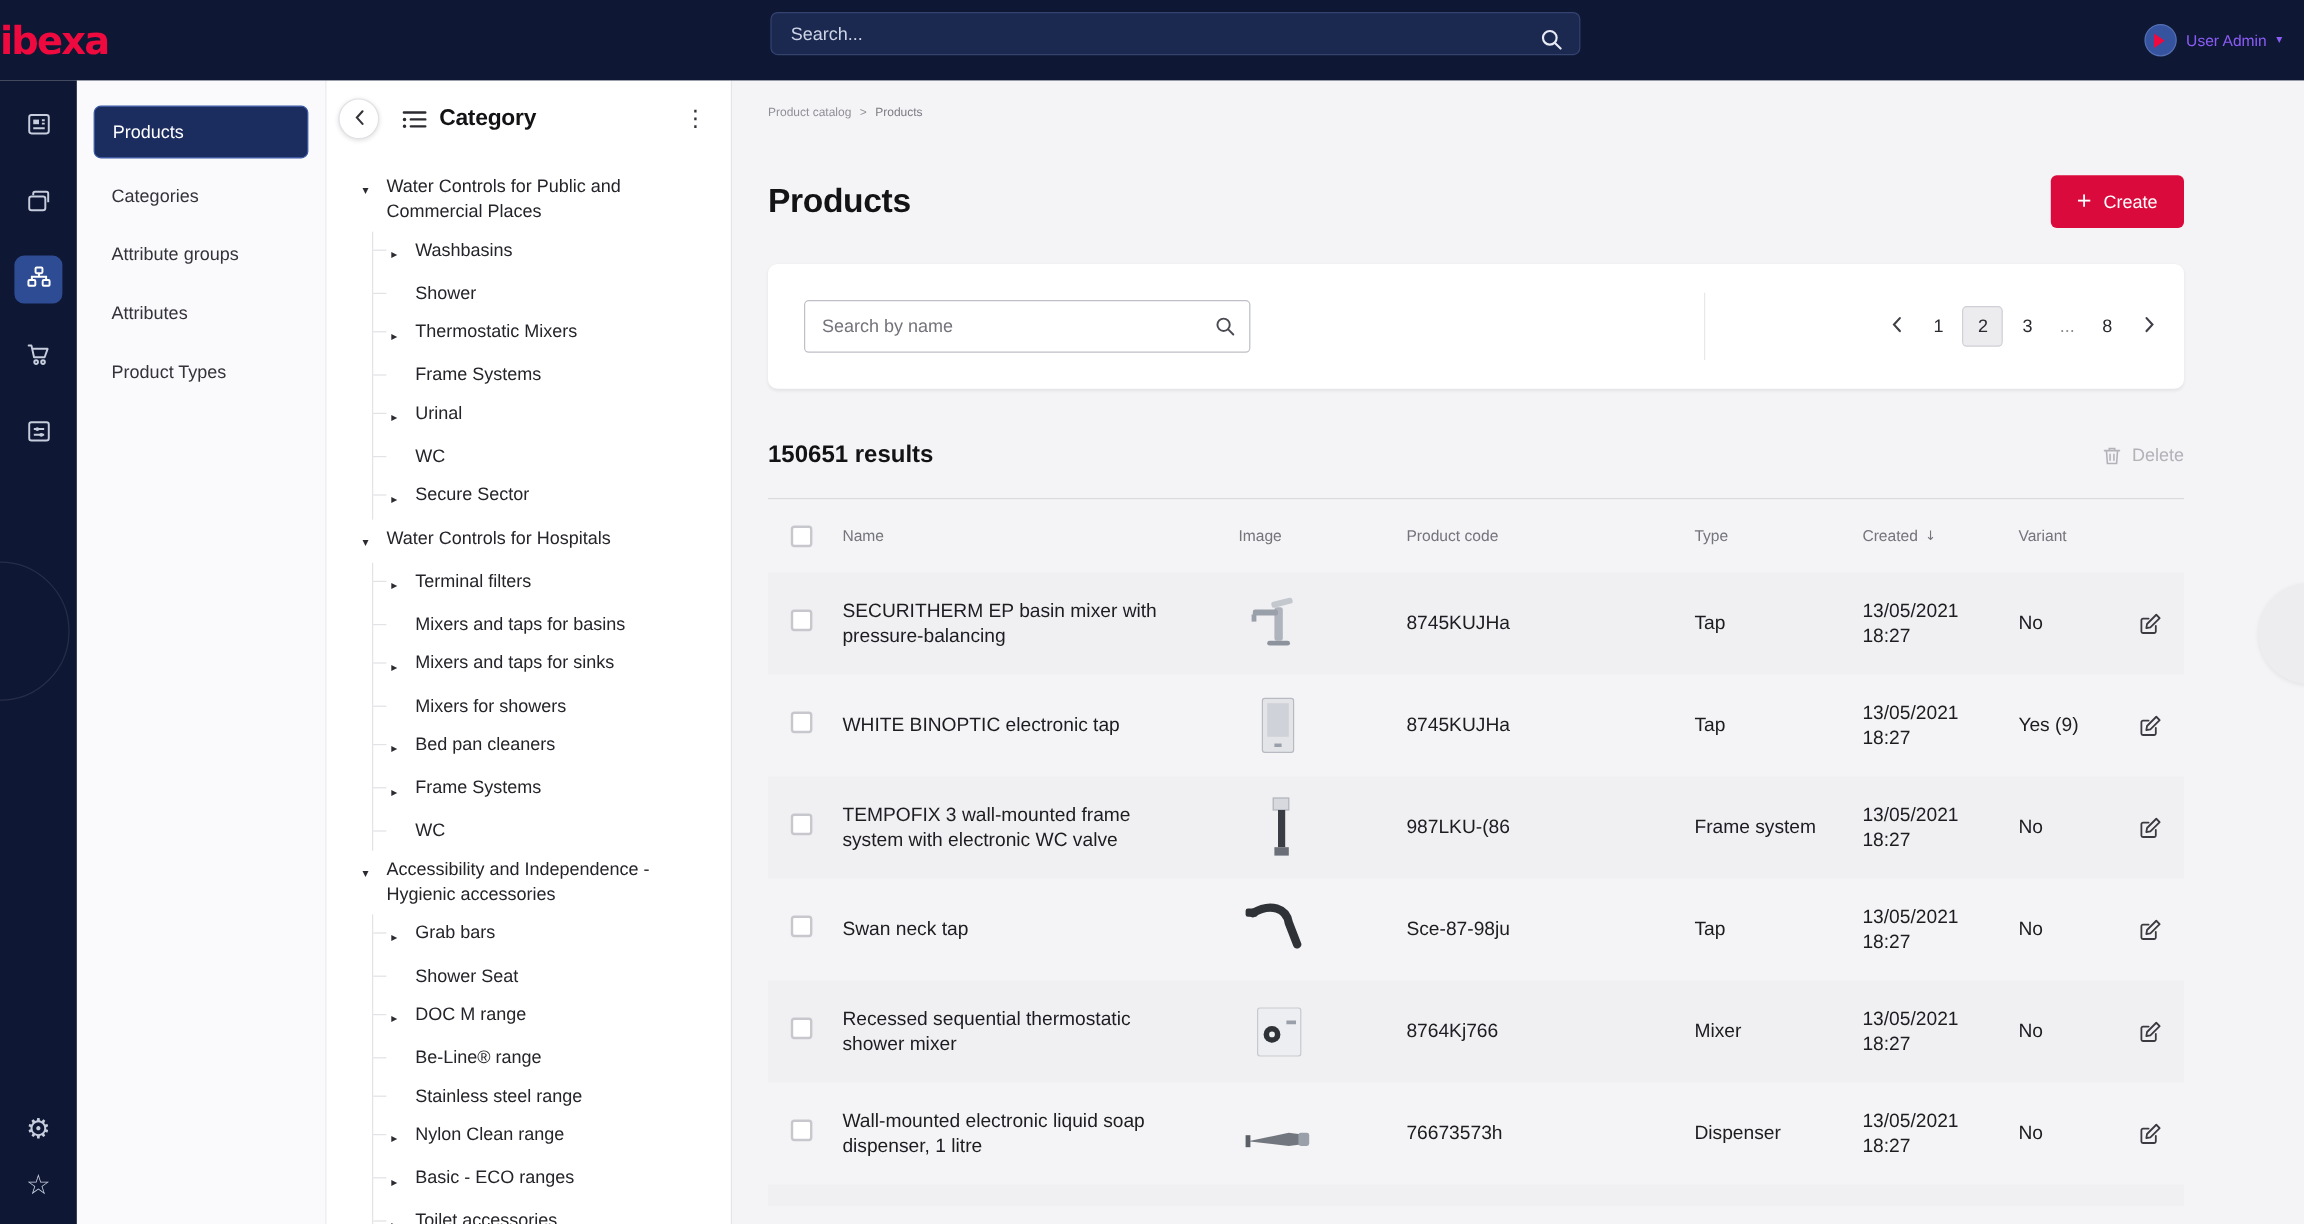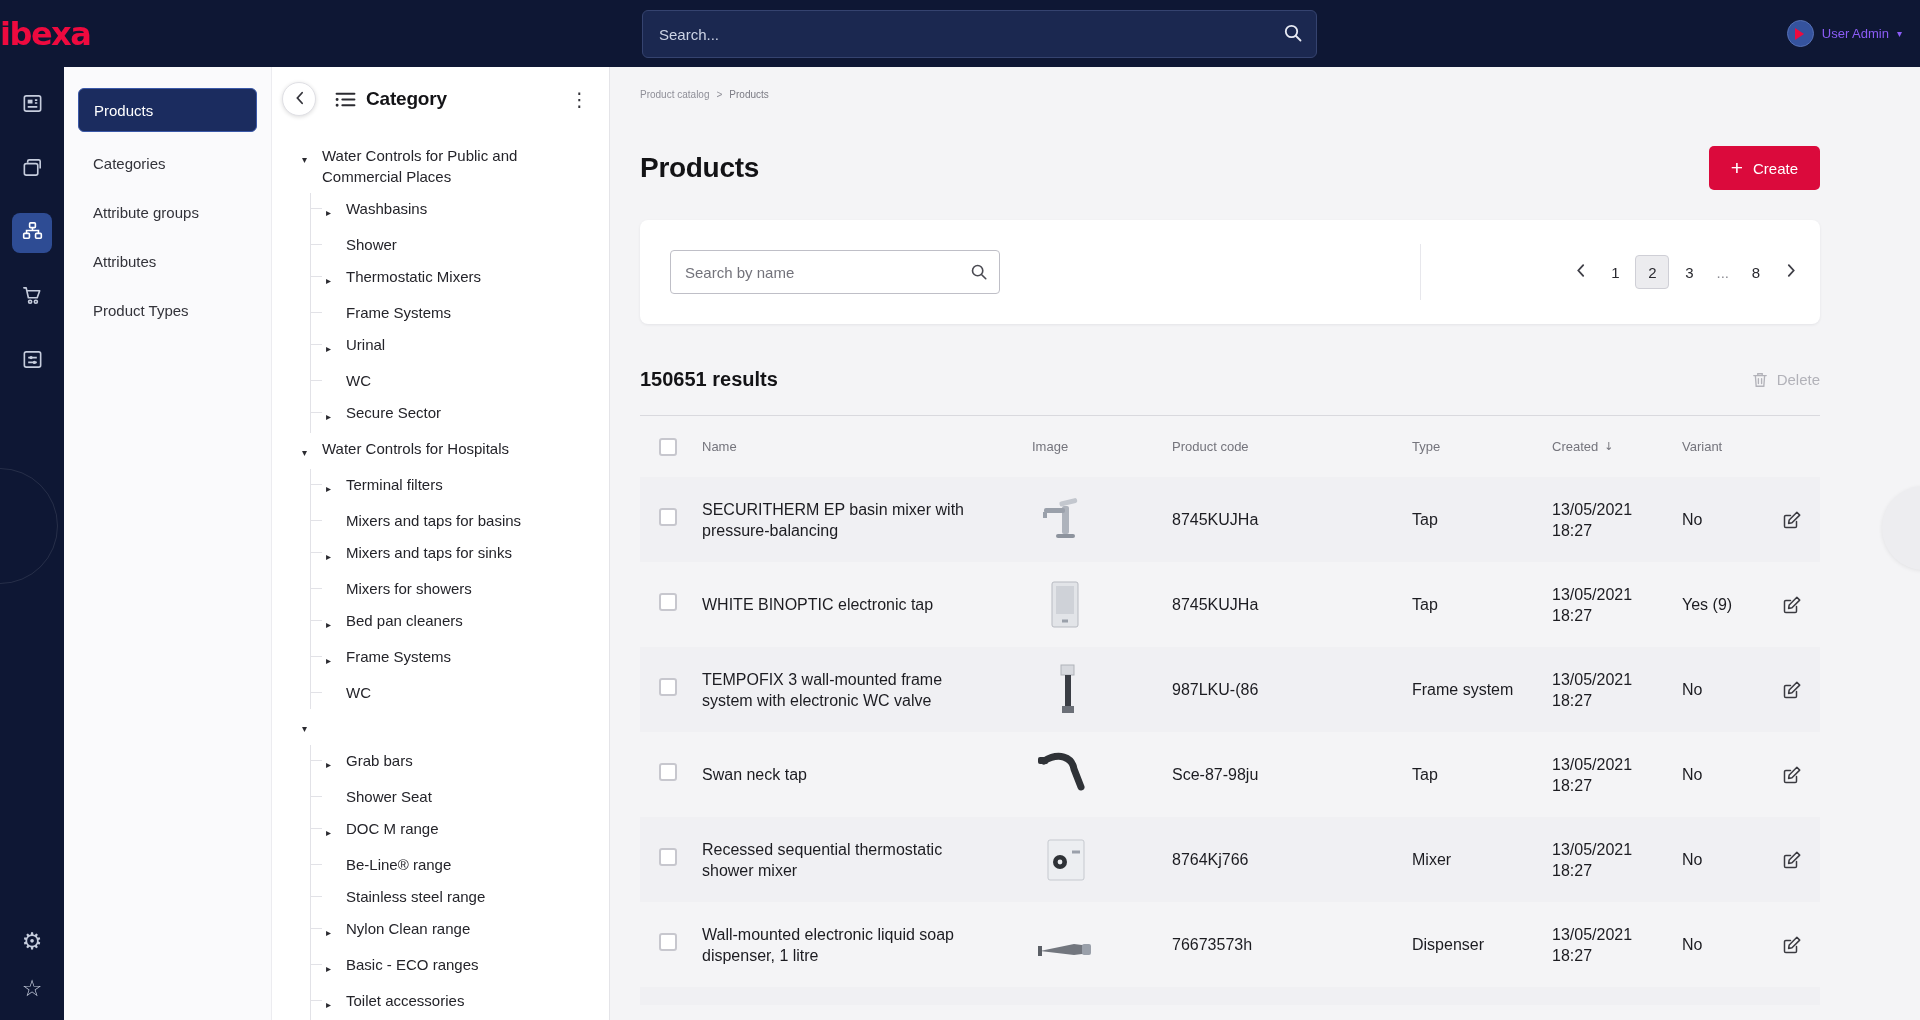--- a/index.html
+++ b/index.html
@@ -3,21 +3,21 @@
 <meta charset="utf-8">
 <style>
   *{box-sizing:border-box;margin:0;padding:0}
   html,body{width:1920px;height:1020px;overflow:hidden}
   body{font-family:"Liberation Sans","DejaVu Sans",sans-serif;background:#f4f4f6;color:#1c1c21;position:relative}
   .page{position:absolute;inset:0;overflow:hidden}
 
   
   .topbar{position:absolute;top:0;left:0;right:0;height:67px;background:#0e1734;display:flex;align-items:center;z-index:20}
   .logo{color:#ee0a3f;font-size:32px;font-weight:800;letter-spacing:-1.5px;font-family:"DejaVu Sans",sans-serif;cursor:pointer}
-  .topsearch{position:absolute;left:642px;width:675px;height:48px;top:10px}
+  .topsearch{position:absolute;left:642px;width:675px;height:36px;top:10px}
   .topsearch input{width:100%;height:100%;background:#1b2850;border:1px solid #35436f;border-radius:6px;color:#e8ebf4;font-size:15px;padding:0 46px 0 16px;outline:none}
   .topsearch input::placeholder{color:#cdd4e6}
   .topsearch-icon{position:absolute;right:14px;top:13px;width:20px;height:20px;color:#e8ebf4;cursor:pointer}
   .topsearch-icon svg{width:20px;height:20px}
   .userbox{position:absolute;right:18px;display:flex;align-items:center;gap:8px;color:#8b5cf6;font-size:13px;cursor:pointer}
   .avatar{width:27px;height:27px;border-radius:50%;background:#35539e;border:1px solid #5570b5;position:relative;overflow:hidden}
   .avatar::after{content:'';position:absolute;left:7px;top:7px;border-left:9px solid #ee0a3f;border-top:6px solid transparent;border-bottom:6px solid transparent}
   .caret{font-size:10px;font-family:"DejaVu Sans",sans-serif}
 
   
@@ -54,21 +54,21 @@
   .content{position:absolute;top:67px;left:610px;right:0;bottom:0;padding:0 100px 0 30px;overflow:hidden}
   .breadcrumb{margin-top:22px;font-size:10px;color:#8f8f98;display:flex;gap:7px}
   .bc-link{cursor:pointer}
   .bc-current{color:#7b7b84}
   .titlerow{margin-top:46px;display:flex;align-items:center;justify-content:space-between;height:44px}
   .pagetitle{font-size:28px;font-weight:700;color:#131316;letter-spacing:-.3px}
   .createbtn{display:flex;align-items:center;gap:10px;height:44px;padding:0 22px;border:none;border-radius:5px;background:#db0a3c;color:#fff;font-size:15px;cursor:pointer}
   .plus{font-size:21px;line-height:1;margin-top:-2px}
 
   .card{margin-top:30px;height:104px;background:#fff;border-radius:8px;box-shadow:0 1px 3px rgba(20,20,40,.07);display:flex;align-items:center;padding:0 30px;position:relative}
-  .cardsearch{position:relative;width:330px;height:44px}
+  .cardsearch{position:relative;width:372px;height:44px}
   .cardsearch input{width:100%;height:100%;border:1px solid #bfbfc7;border-radius:4px;font-size:15px;padding:0 42px 0 14px;color:#1c1c21;outline:none;background:#fff}
   .cardsearch input::placeholder{color:#73737b}
   .cardsearch-icon{position:absolute;right:12px;top:13px;width:18px;height:18px;color:#4a4a52}
   .cardsearch-icon svg{width:18px;height:18px}
   .vdiv{position:absolute;left:780px;top:24px;bottom:24px;width:1px;background:#e7e7ec}
   .pager{position:absolute;right:14px;display:flex;align-items:center;gap:3px}
   .pages{display:flex;align-items:center;gap:3px}
   .pgnav{width:30px;height:30px;background:none;border:none;color:#3f3f47;cursor:pointer;display:flex;align-items:center;justify-content:center}
   .pgnav svg{width:9px;height:15px}
   .pagebtn{min-width:34px;height:34px;border:1px solid transparent;background:none;font-size:15px;color:#2a2a30;cursor:pointer;border-radius:4px;padding:0 6px;font-family:inherit}
@@ -297,20 +297,21 @@
               <div class="tnode-row">
                 <span class="tnode-caret"></span>
                 <span class="tlabel">WC</span>
               </div>
             </div>
           </div>
         </div>
         <div class="tnode">
           <div class="tnode-row">
             <span class="tnode-caret">▾</span>
+            <span class="tlabel">Accessibility and Independence - Hygienic accessories</span>
           </div>
           <div class="tchildren">
             <div class="tnode">
               <div class="tnode-row">
                 <span class="tnode-caret">▸</span>
                 <span class="tlabel">Grab bars</span>
               </div>
             </div>
             <div class="tnode">
               <div class="tnode-row">

